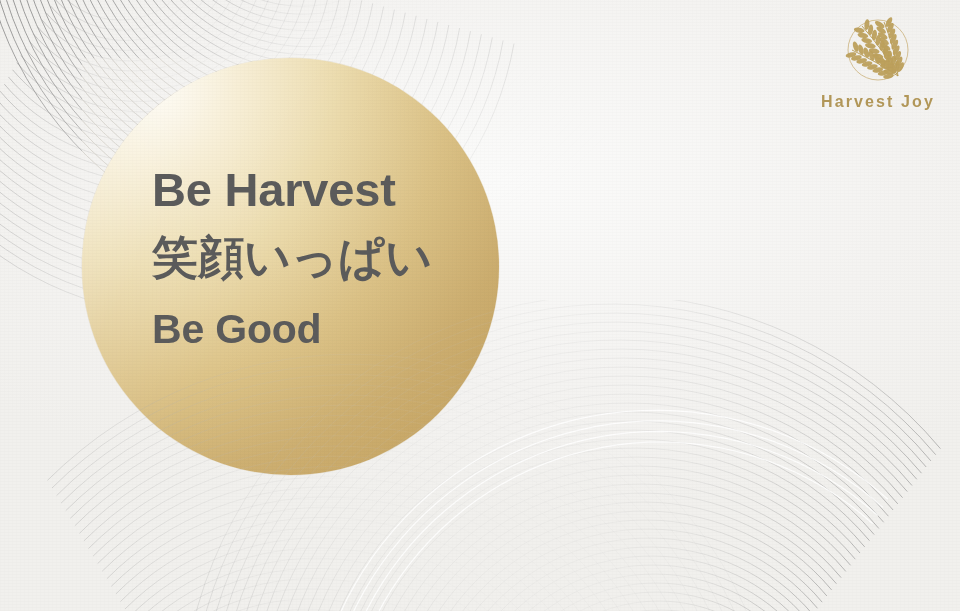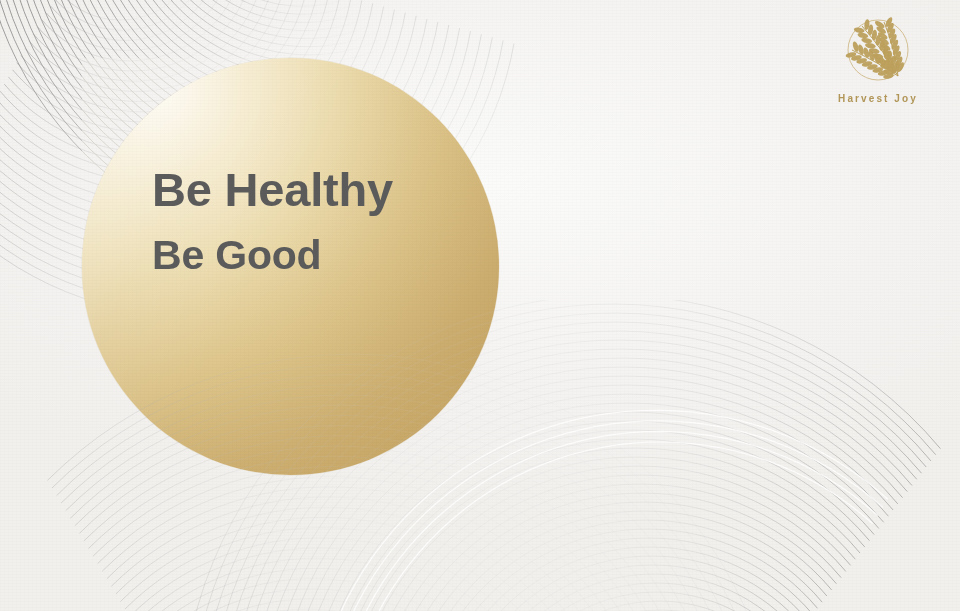--- a/index.html
+++ b/index.html
@@ -50,21 +50,21 @@
   #line-ja{font-size:46px;line-height:74px;letter-spacing:0px;}
   #line-en-2{font-size:41px;line-height:70px;}
 
   
   #logo{
     position:absolute;right:22px;top:14px;
     width:120px;text-align:center;
   }
   #logo-mark{width:84px;height:76px;margin:0 auto;display:block;}
   #logo-wordmark{
-    margin-top:3px;font-size:10px;font-weight:700;
+    margin-top:3px;font-size:16px;font-weight:700;
     letter-spacing:2.1px;color:#b29758;
     font-family:"Liberation Sans","DejaVu Sans",sans-serif;
   }
 </style>
 </head>
 <body>
 
 <div id="canvas">
 
   <svg class="svg-layer" viewBox="0 0 960 611" preserveAspectRatio="none">
@@ -207,21 +207,22 @@
           <path d="M583.8,107.4 L571.8,120.9 L559.1,133.8 L545.8,145.9 L531.7,157.2 L517.1,167.8 L501.9,177.5 L486.3,186.4 L470.1,194.4 L453.5,201.6 L436.6,207.8 L419.4,213.1 L401.9,217.4 L384.1,220.7 L366.3,223.1 L348.3,224.5 L330.3,224.9 L312.2,224.3 L294.3,222.7 L276.4,220.2 L258.7,216.7 L241.3,212.2 L224.1,206.7 L207.2,200.3 L190.7,193.0 L174.7,184.9 L159.1,175.8 L144.0,165.9 L129.5,155.2 L115.6,143.7 L102.3,131.5 L89.8,118.5 L77.9,104.9 L66.9,90.7 L56.6,75.9 L47.2,60.5 L38.6,44.6 L30.9,28.3 L24.1,11.6 L18.2,-5.4 L13.3,-22.8 L9.3,-40.4 L6.3,-58.1"></path>
           <path d="M590.4,113.0 L578.2,126.8 L565.2,139.9 L551.5,152.2 L537.2,163.8 L522.3,174.6 L506.8,184.6 L490.7,193.7 L474.2,201.9 L457.3,209.2 L440.0,215.5 L422.4,220.9 L404.5,225.3 L386.4,228.7 L368.1,231.2 L349.7,232.6 L331.3,233.0 L312.9,232.4 L294.5,230.8 L276.3,228.2 L258.2,224.6 L240.4,220.0 L222.8,214.4 L205.6,207.9 L188.7,200.4 L172.3,192.1 L156.4,182.8 L141.0,172.7 L126.1,161.8 L111.9,150.0 L98.4,137.5 L85.6,124.3 L73.5,110.4 L62.2,95.8 L51.7,80.7 L42.0,65.0 L33.2,48.8 L25.4,32.1 L18.4,15.1 L12.4,-2.4 L7.4,-20.1 L3.3,-38.1 L0.3,-56.2"></path>
           <path d="M597.0,118.5 L584.5,132.6 L571.3,146.0 L557.3,158.6 L542.7,170.4 L527.4,181.5 L511.6,191.6 L495.2,200.9 L478.4,209.3 L461.1,216.7 L443.4,223.2 L425.4,228.7 L407.1,233.2 L388.6,236.7 L370.0,239.2 L351.2,240.7 L332.4,241.1 L313.6,240.5 L294.8,238.8 L276.2,236.2 L257.7,232.5 L239.5,227.8 L221.6,222.1 L203.9,215.5 L186.7,207.9 L170.0,199.3 L153.7,189.9 L138.0,179.5 L122.8,168.3 L108.3,156.4 L94.5,143.6 L81.4,130.1 L69.0,115.9 L57.5,101.0 L46.7,85.5 L36.9,69.5 L27.9,52.9 L19.9,35.9 L12.8,18.5 L6.7,0.7 L1.5,-17.4 L-2.6,-35.8 L-5.8,-54.3"></path>
           <path d="M603.6,124.0 L590.9,138.4 L577.3,152.1 L563.1,165.0 L548.2,177.1 L532.6,188.3 L516.4,198.7 L499.7,208.2 L482.5,216.7 L464.8,224.3 L446.8,231.0 L428.4,236.6 L409.8,241.2 L390.9,244.7 L371.8,247.3 L352.7,248.8 L333.5,249.2 L314.2,248.6 L295.1,246.9 L276.1,244.2 L257.2,240.4 L238.6,235.6 L220.3,229.8 L202.3,223.0 L184.7,215.3 L167.6,206.5 L151.0,196.9 L134.9,186.3 L119.5,174.9 L104.7,162.7 L90.5,149.6 L77.2,135.8 L64.5,121.3 L52.8,106.2 L41.8,90.4 L31.7,74.0 L22.6,57.1 L14.4,39.7 L7.1,21.9 L0.9,3.8 L-4.4,-14.7 L-8.6,-33.5 L-11.8,-52.4"></path>
           <path d="M610.2,129.6 L597.2,144.2 L583.4,158.2 L568.9,171.3 L553.6,183.7 L537.7,195.2 L521.2,205.8 L504.2,215.4 L486.6,224.2 L468.6,231.9 L450.2,238.7 L431.4,244.4 L412.4,249.1 L393.1,252.8 L373.7,255.3 L354.1,256.9 L334.5,257.3 L314.9,256.7 L295.4,255.0 L276.0,252.2 L256.7,248.3 L237.7,243.4 L219.0,237.5 L200.7,230.6 L182.8,222.7 L165.3,213.8 L148.3,203.9 L131.9,193.1 L116.1,181.5 L101.0,169.0 L86.6,155.7 L73.0,141.6 L60.1,126.8 L48.0,111.3 L36.9,95.2 L26.6,78.5 L17.3,61.3 L8.9,43.5 L1.5,25.4 L-4.9,6.8 L-10.2,-12.1 L-14.6,-31.2 L-17.8,-50.5"></path>
         </g>
     </g>
   </svg>
 
   <div id="headline">
-    <div class="hl-line" id="line-en-1">Be Healthy</div>
+    <div class="hl-line" id="line-en-1">Be Harvest</div>
+    <div class="hl-line" id="line-ja">笑顔いっぱい</div>
     <div class="hl-line" id="line-en-2">Be Good</div>
   </div>
 
   <svg class="svg-layer" viewBox="0 0 960 611" preserveAspectRatio="none">
     <defs>
       <linearGradient id="fadeBot" x1="1" y1="1" x2="0.05" y2="0.1">
         <stop offset="0" stop-color="#6f6f6f" stop-opacity="0.80"></stop>
         <stop offset="0.35" stop-color="#8c8c8c" stop-opacity="0.55"></stop>
         <stop offset="0.7" stop-color="#b0b0b0" stop-opacity="0.22"></stop>
         <stop offset="1" stop-color="#d5d5d5" stop-opacity="0.02"></stop>

